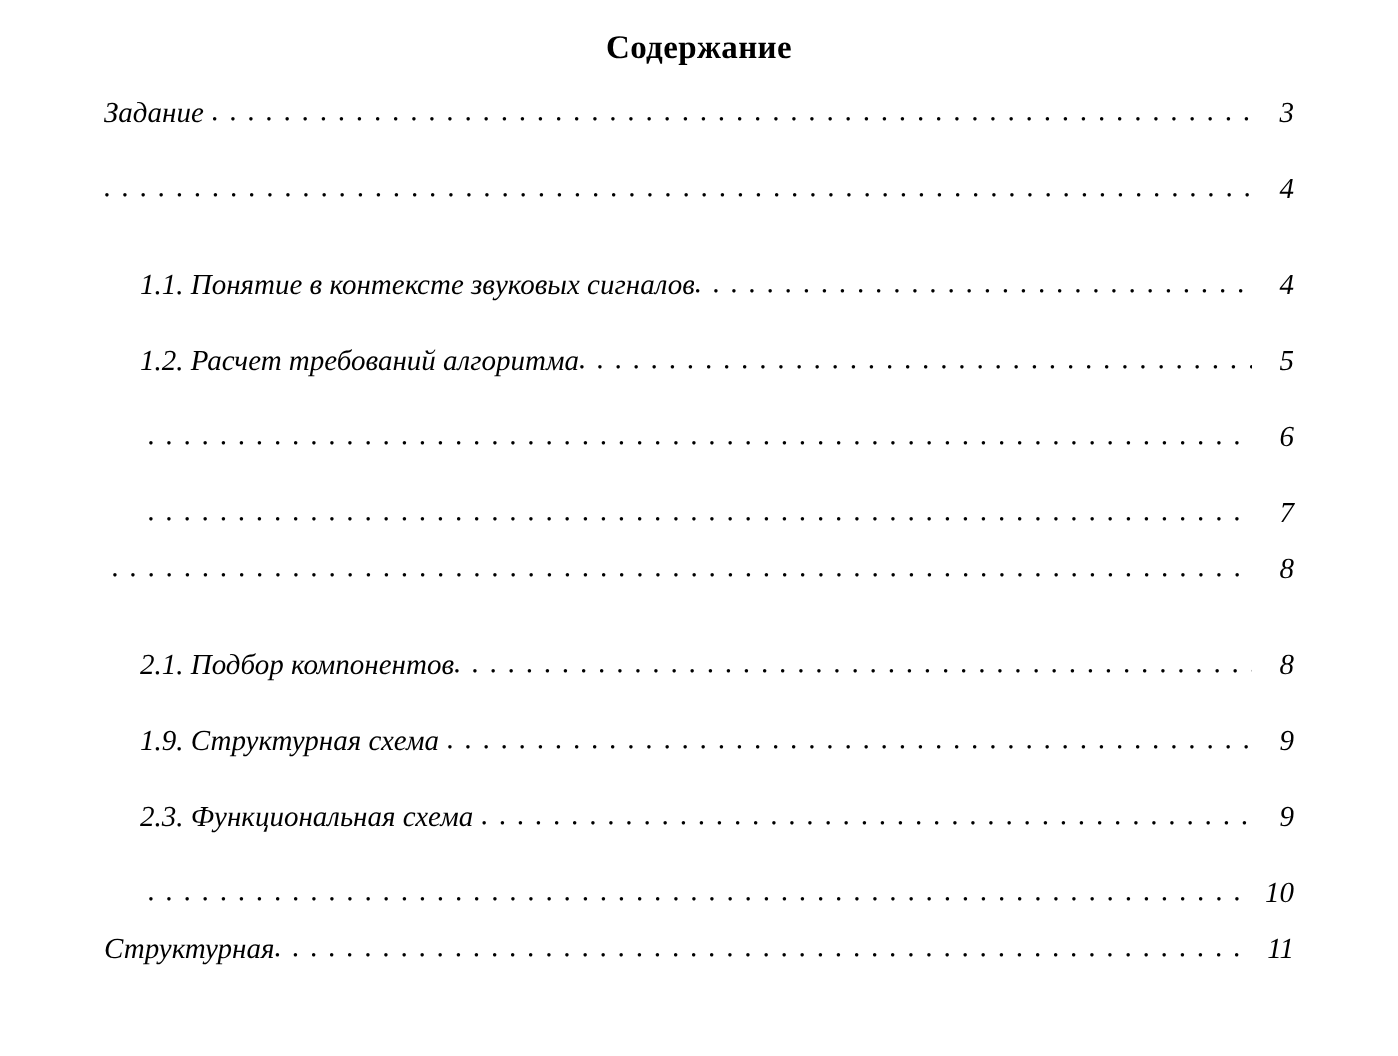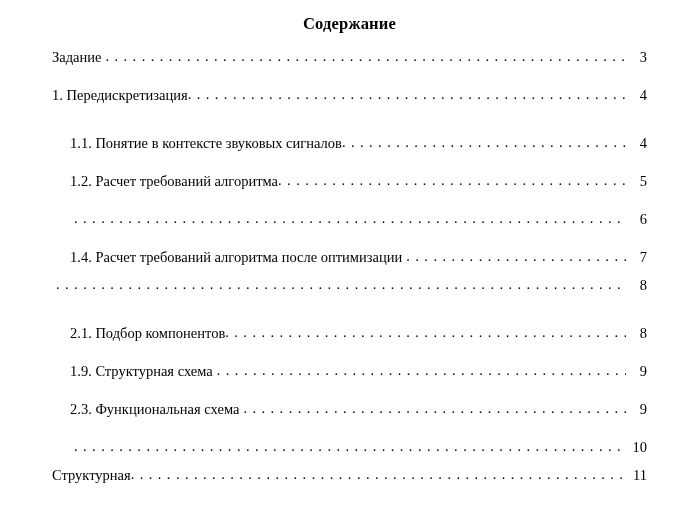--- a/index.html
+++ b/index.html
@@ -34,20 +34,21 @@
   }
   .toc-entry {
     display: flex;
     align-items: baseline;
     font-size: 14.5px;
     line-height: 1.25;
     margin: 0;
     height: 38px;
     box-sizing: border-box;
     white-space: nowrap;
+    font-style: italic;
   }
   .toc-entry.level-1 {
     padding-left: 0px;
   }
   .toc-entry.level-2 {
     padding-left: 18px;
     align-items: center;
   }
   .toc-text {
     flex: 0 0 auto;
@@ -83,40 +84,38 @@
 
 <div class="page">
   <div class="doc-title">Содержание</div>
   <div class="toc" id="toc-list">
       <div class="toc-entry level-1">
         <span class="toc-text">Задание</span>
         <span class="leader spaced">. . . . . . . . . . . . . . . . . . . . . . . . . . . . . . . . . . . . . . . . . . . . . . . . . . . . . . . . . . . . . . . . . . . . . . . . . . . . . . . . . . . . . . . . . </span>
         <span class="toc-page">3</span>
       </div>
       <div class="toc-entry level-1">
-        <span class="toc-text">1. Передискретизация</span>
         <span class="leader tight">. . . . . . . . . . . . . . . . . . . . . . . . . . . . . . . . . . . . . . . . . . . . . . . . . . . . . . . . . . . . . . . . . . . . . . . . . . . . . . . . . . . . . . . . . </span>
         <span class="toc-page">4</span>
       </div>
       <div class="toc-entry level-2">
         <span class="toc-text">1.1. Понятие в контексте звуковых сигналов</span>
         <span class="leader tight">. . . . . . . . . . . . . . . . . . . . . . . . . . . . . . . . . . . . . . . . . . . . . . . . . . . . . . . . . . . . . . . . . . . . . . . . . . . . . . . . . . . . . . . . . </span>
         <span class="toc-page">4</span>
       </div>
       <div class="toc-entry level-2">
         <span class="toc-text">1.2. Расчет требований алгоритма</span>
         <span class="leader tight">. . . . . . . . . . . . . . . . . . . . . . . . . . . . . . . . . . . . . . . . . . . . . . . . . . . . . . . . . . . . . . . . . . . . . . . . . . . . . . . . . . . . . . . . . </span>
         <span class="toc-page">5</span>
       </div>
       <div class="toc-entry level-2">
         <span class="leader spaced">. . . . . . . . . . . . . . . . . . . . . . . . . . . . . . . . . . . . . . . . . . . . . . . . . . . . . . . . . . . . . . . . . . . . . . . . . . . . . . . . . . . . . . . . . </span>
         <span class="toc-page">6</span>
       </div>
       <div class="toc-entry level-2">
-        <span class="toc-text">1.4. Расчет требований алгоритма после оптимизации</span>
         <span class="leader spaced">. . . . . . . . . . . . . . . . . . . . . . . . . . . . . . . . . . . . . . . . . . . . . . . . . . . . . . . . . . . . . . . . . . . . . . . . . . . . . . . . . . . . . . . . . </span>
         <span class="toc-page">7</span>
       </div>
       <div class="toc-entry level-1">
         <span class="leader spaced">. . . . . . . . . . . . . . . . . . . . . . . . . . . . . . . . . . . . . . . . . . . . . . . . . . . . . . . . . . . . . . . . . . . . . . . . . . . . . . . . . . . . . . . . . </span>
         <span class="toc-page">8</span>
       </div>
       <div class="toc-entry level-2">
         <span class="toc-text">2.1. Подбор компонентов</span>
         <span class="leader tight">. . . . . . . . . . . . . . . . . . . . . . . . . . . . . . . . . . . . . . . . . . . . . . . . . . . . . . . . . . . . . . . . . . . . . . . . . . . . . . . . . . . . . . . . . </span>

